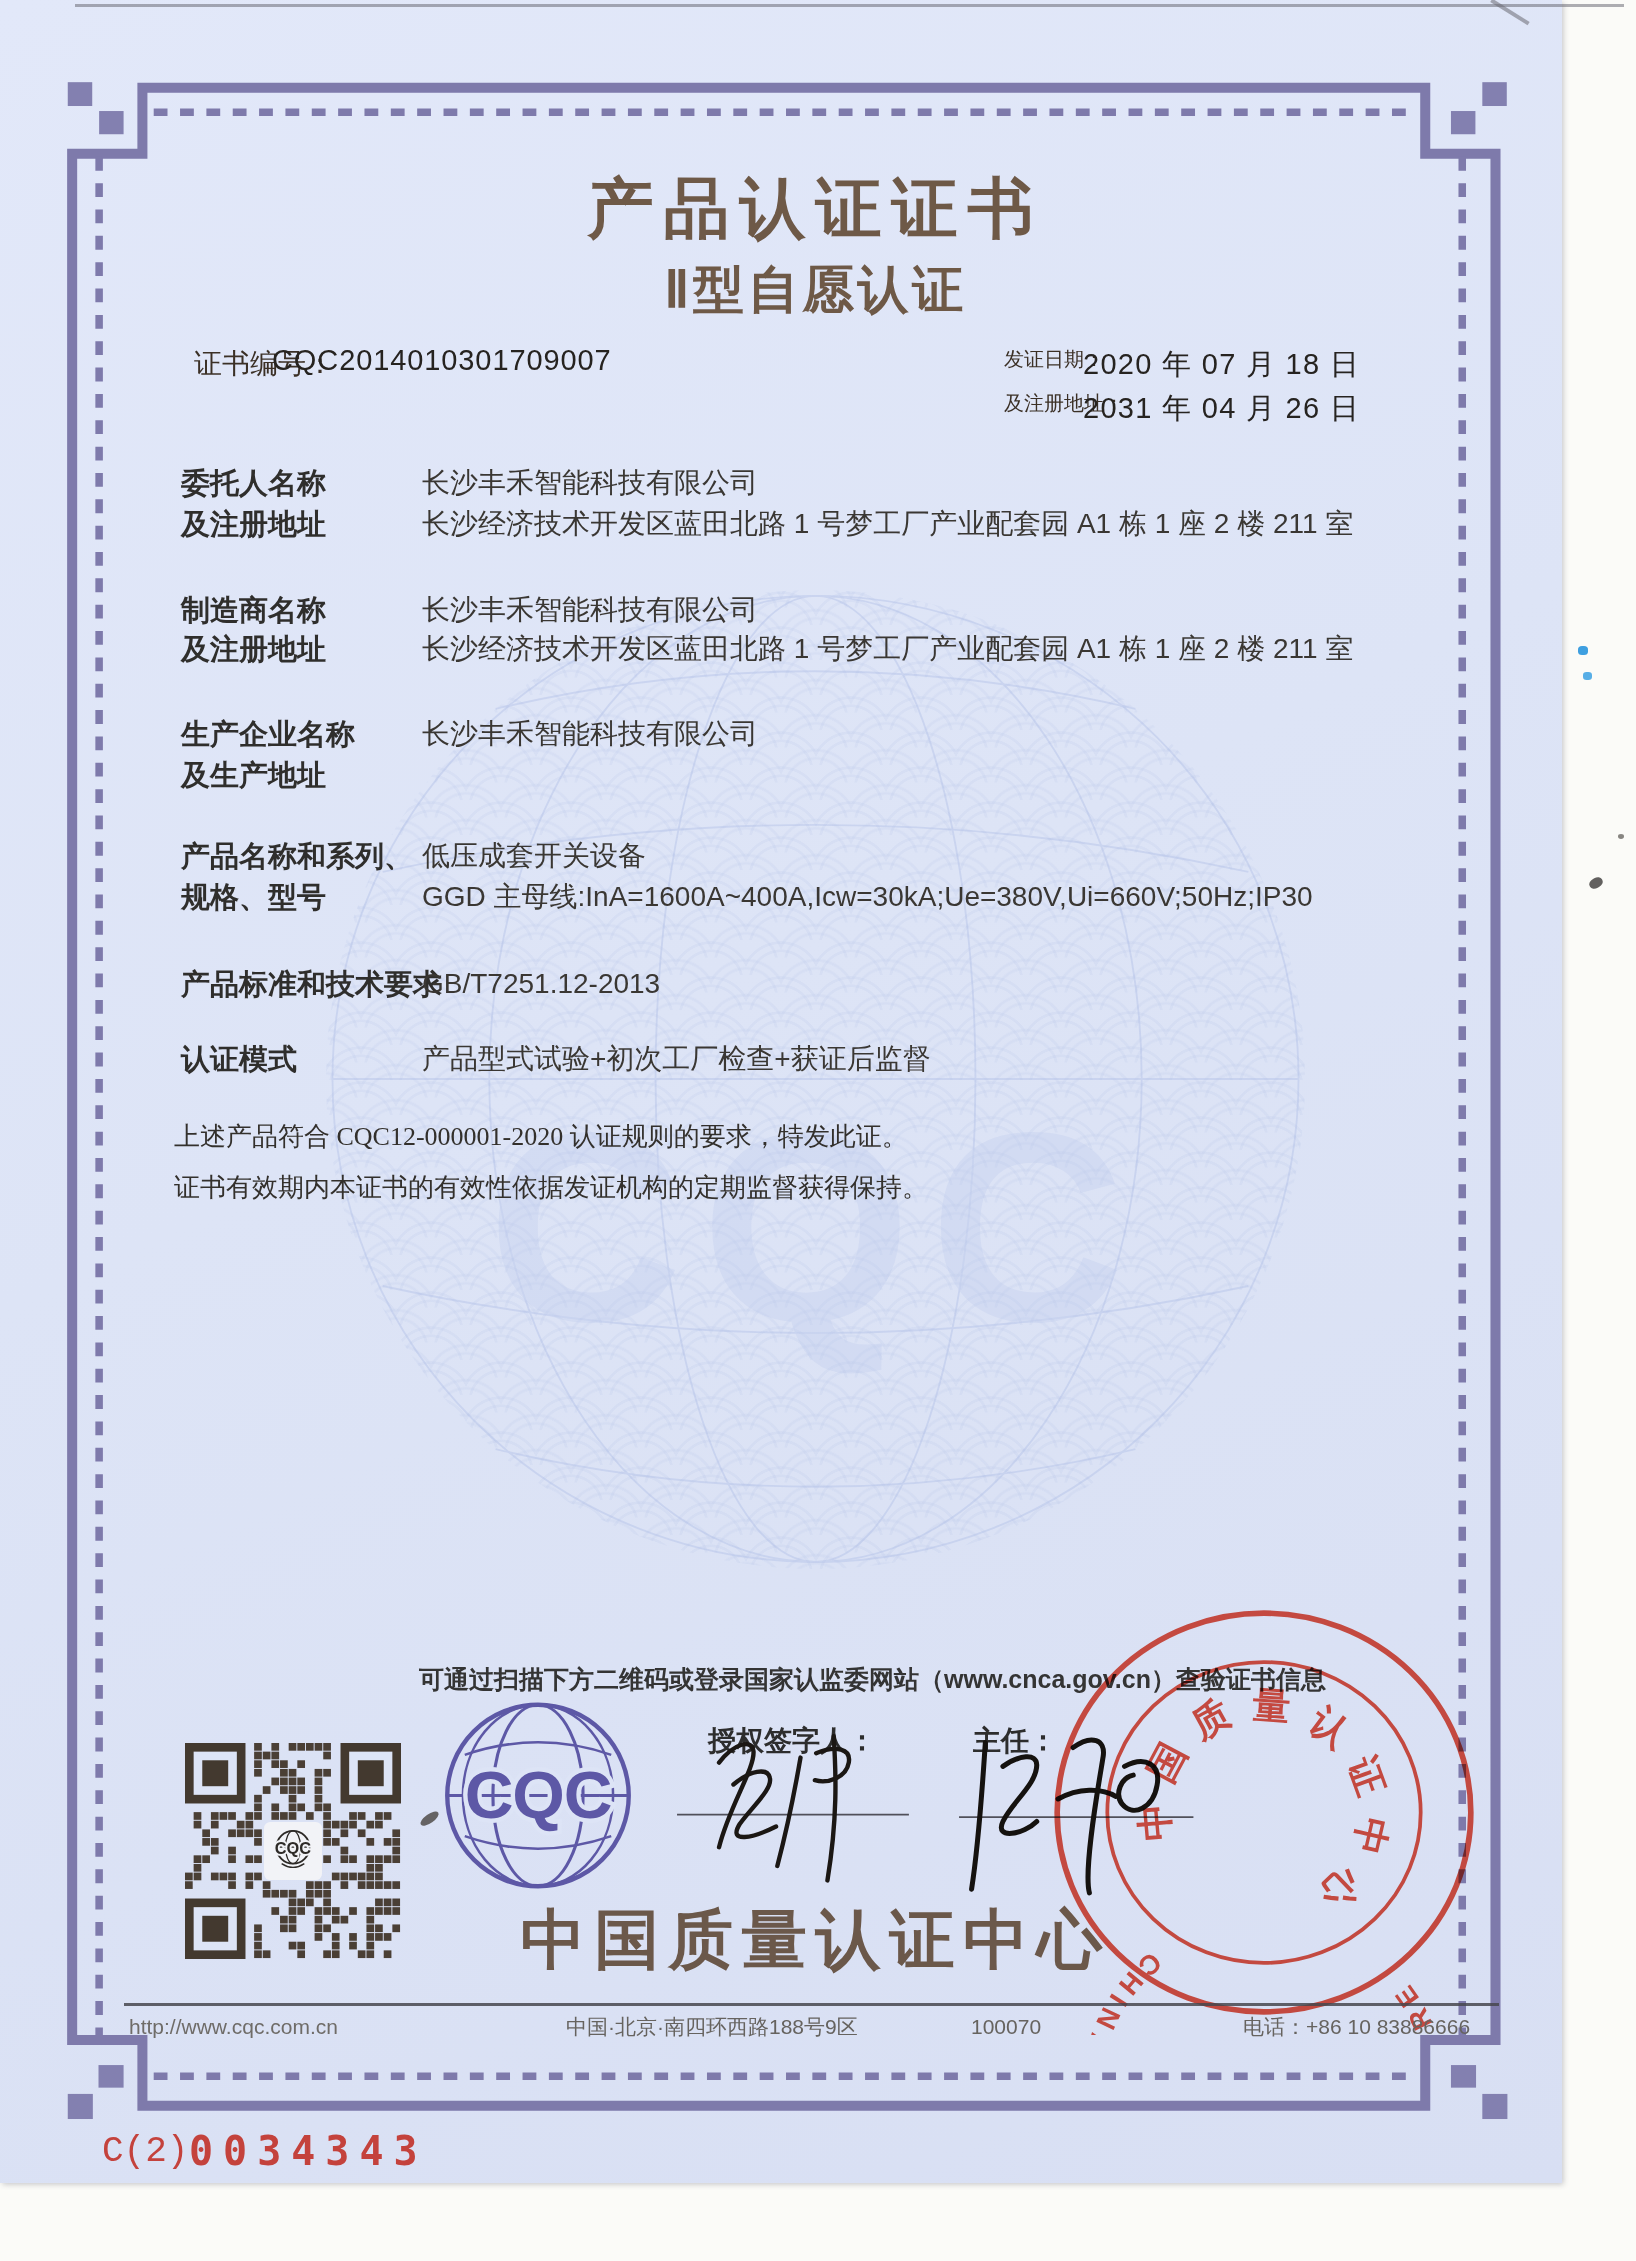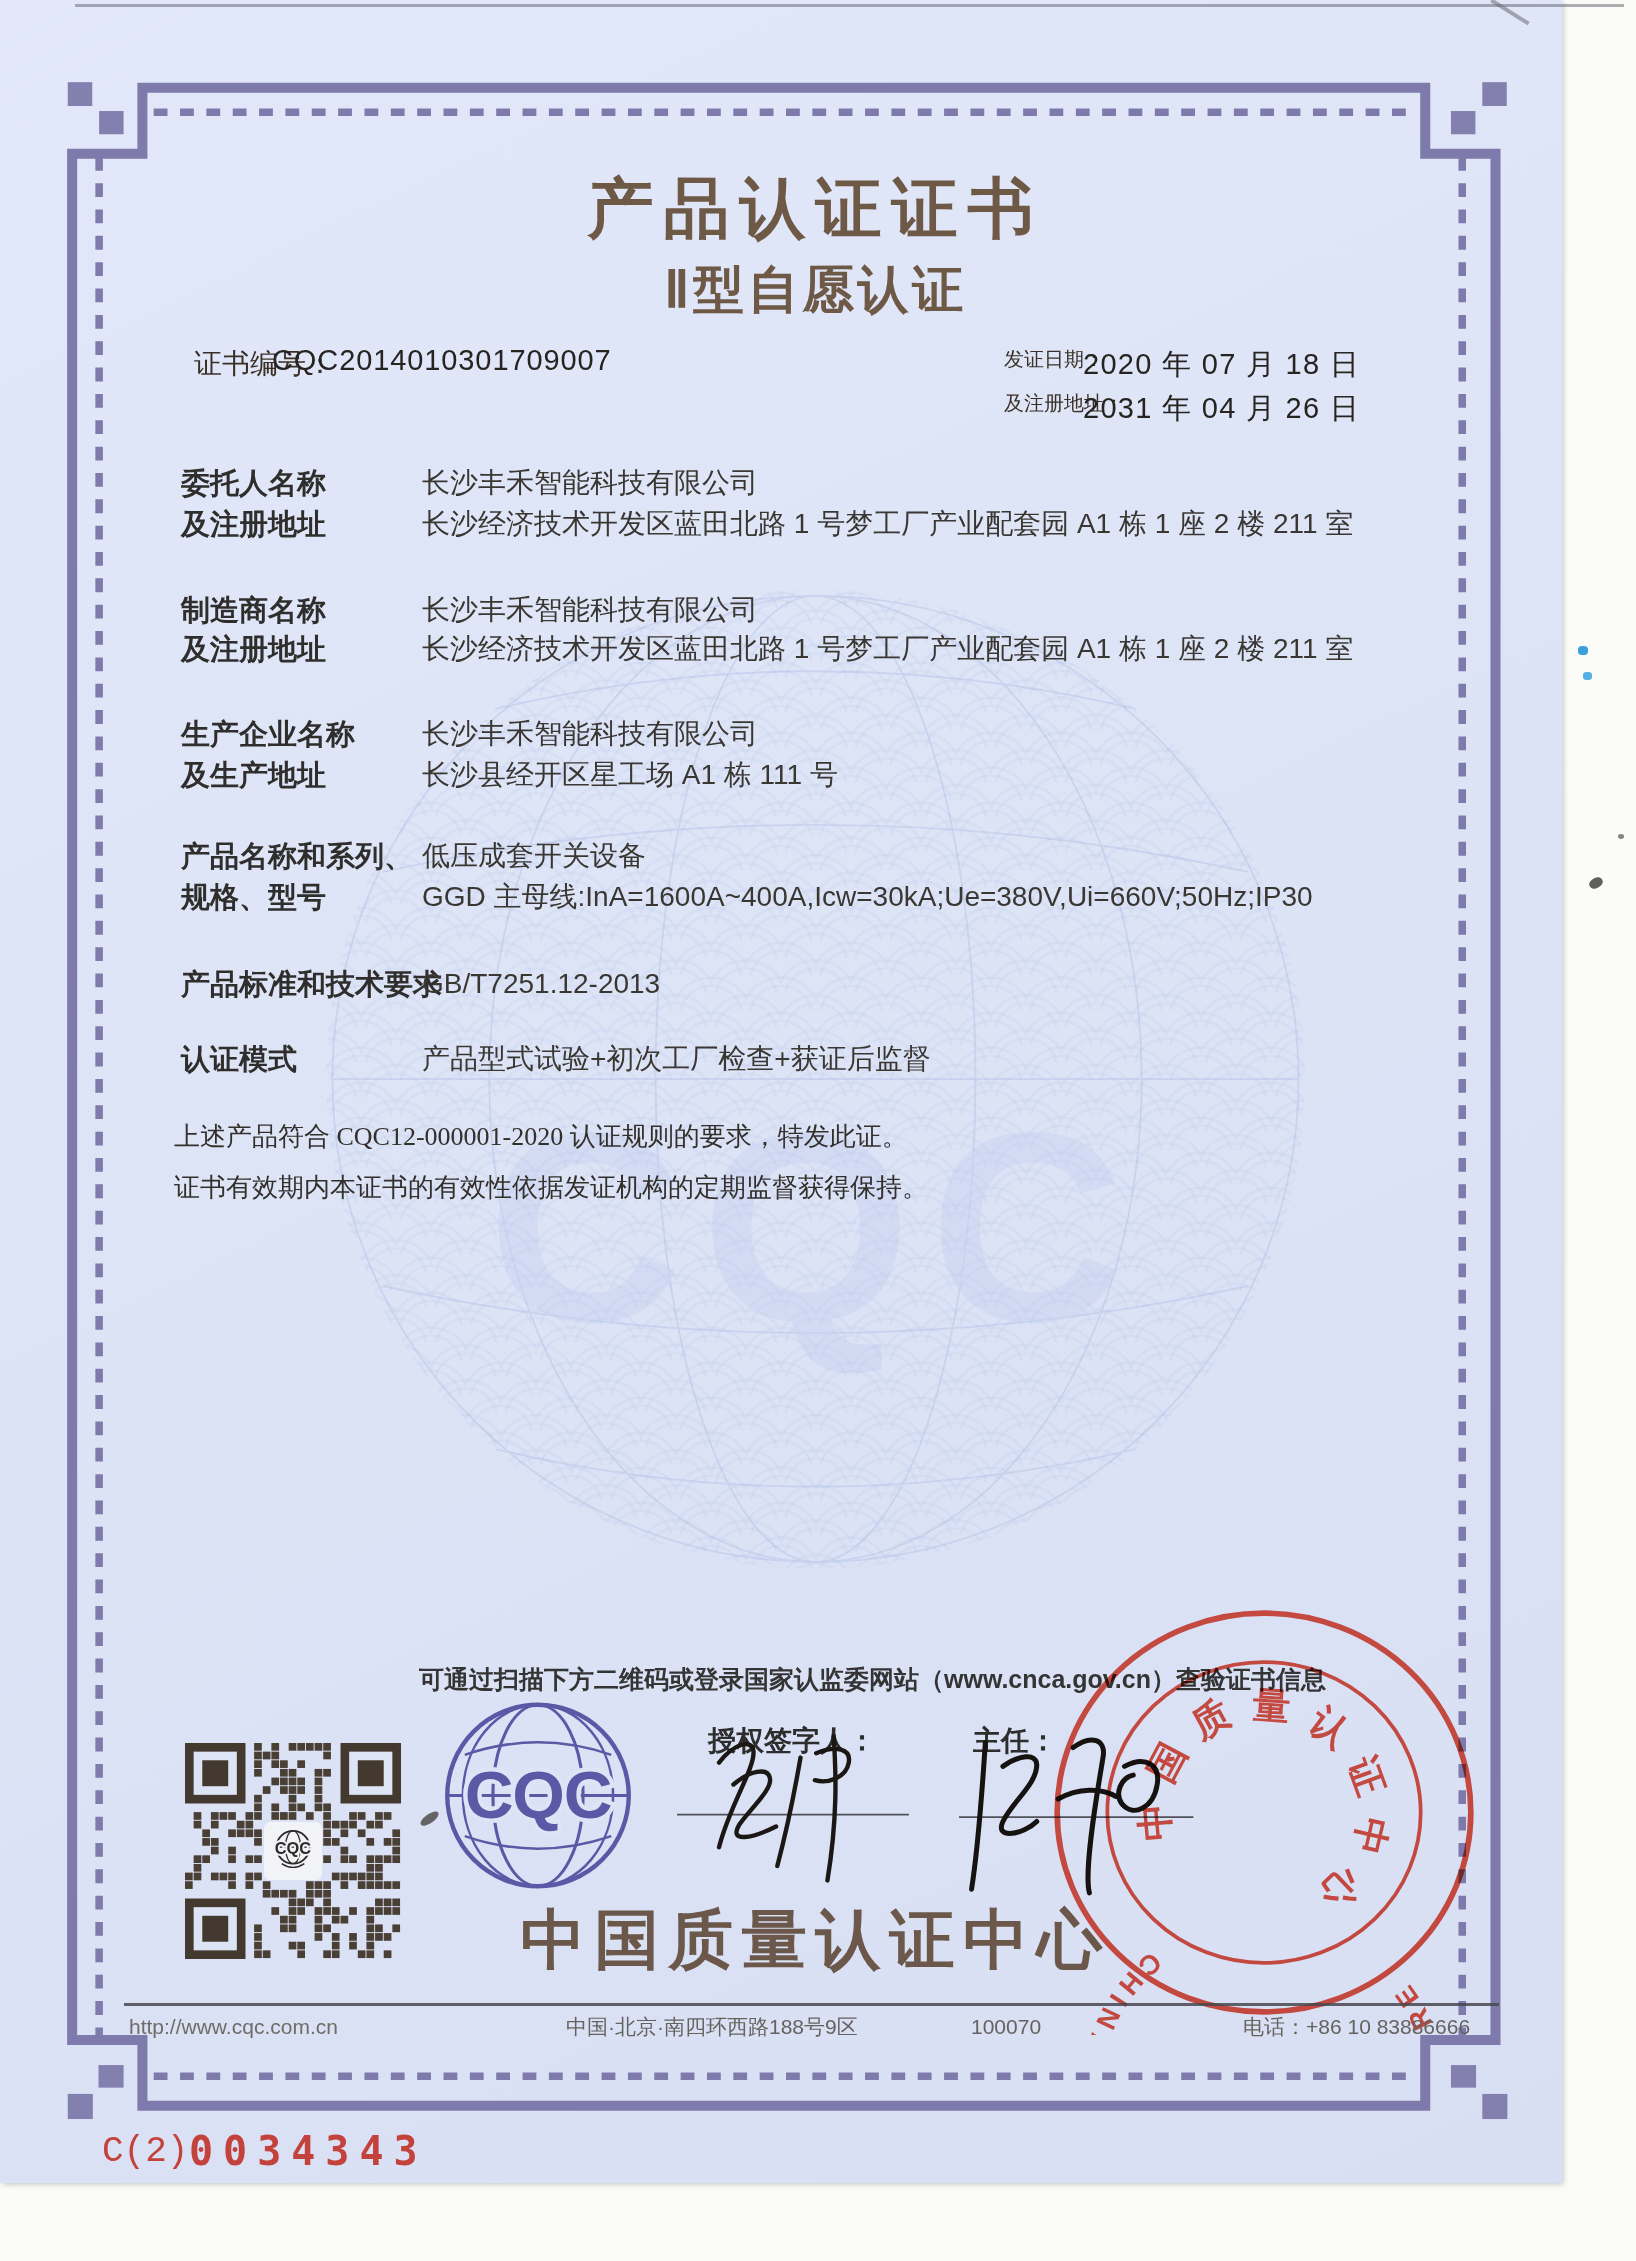--- a/index.html
+++ b/index.html
@@ -100,21 +100,20 @@
     <span class="abs row-value" style="top:464px;">长沙丰禾智能科技有限公司</span>
     <span class="abs row-label" style="top:505px;">及注册地址</span>
     <span class="abs row-value" style="top:505px;">长沙经济技术开发区蓝田北路 1 号梦工厂产业配套园 A1 栋 1 座 2 楼 211 室</span>
     <span class="abs row-label" style="top:591px;">制造商名称</span>
     <span class="abs row-value" style="top:591px;">长沙丰禾智能科技有限公司</span>
     <span class="abs row-label" style="top:630px;">及注册地址</span>
     <span class="abs row-value" style="top:630px;">长沙经济技术开发区蓝田北路 1 号梦工厂产业配套园 A1 栋 1 座 2 楼 211 室</span>
     <span class="abs row-label" style="top:715px;">生产企业名称</span>
     <span class="abs row-value" style="top:715px;">长沙丰禾智能科技有限公司</span>
     <span class="abs row-label" style="top:756px;">及生产地址</span>
-    <span class="abs row-value" style="top:756px;">长沙县经开区星工场 A1 栋 111 号</span>
     <span class="abs row-label" style="top:837px;">产品名称和系列、</span>
     <span class="abs row-value" style="top:837px;">低压成套开关设备</span>
     <span class="abs row-label" style="top:878px;">规格、型号</span>
     <span class="abs row-value" style="top:878px;">GGD 主母线:InA=1600A~400A,Icw=30kA;Ue=380V,Ui=660V;50Hz;IP30</span>
     <span class="abs row-label" style="top:965px;">产品标准和技术要求</span>
     <span class="abs row-value" style="top:965px;">GB/T7251.12-2013</span>
     <span class="abs row-label" style="top:1040px;">认证模式</span>
     <span class="abs row-value" style="top:1040px;">产品型式试验+初次工厂检查+获证后监督</span>
 
     <span class="abs kai statement" style="top:1118px;">上述产品符合 CQC12-000001-2020 认证规则的要求，特发此证。</span>

